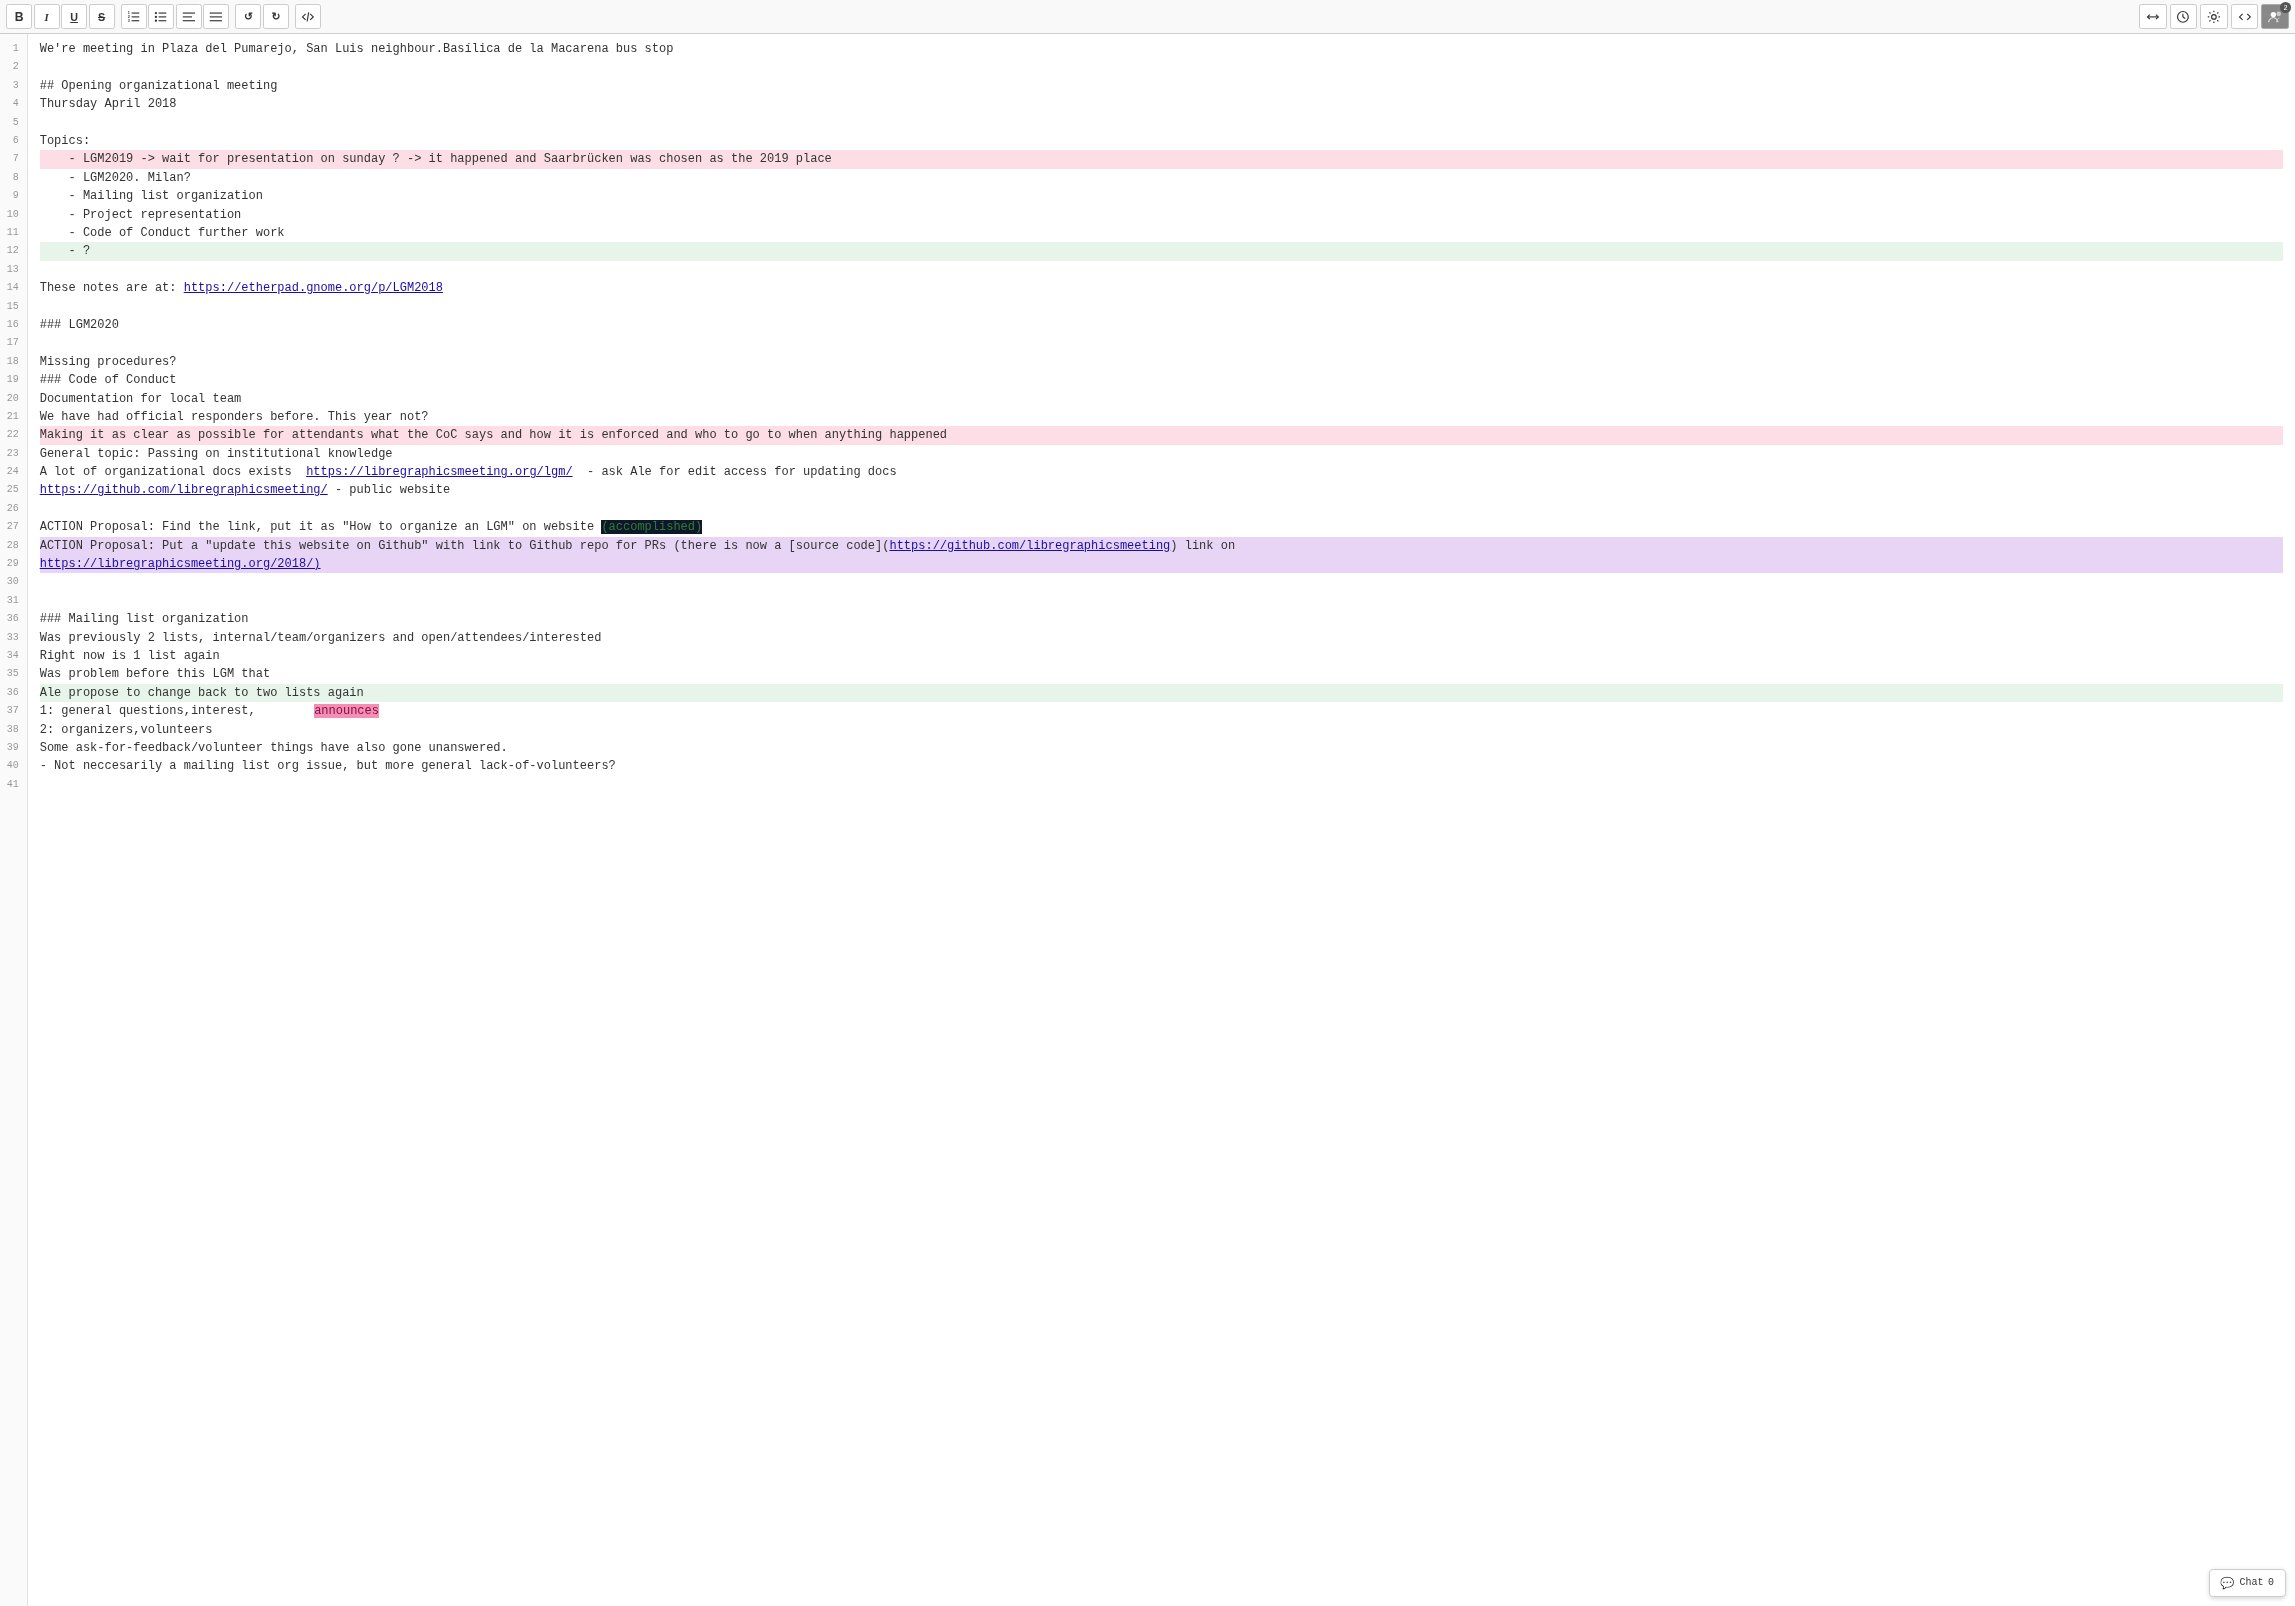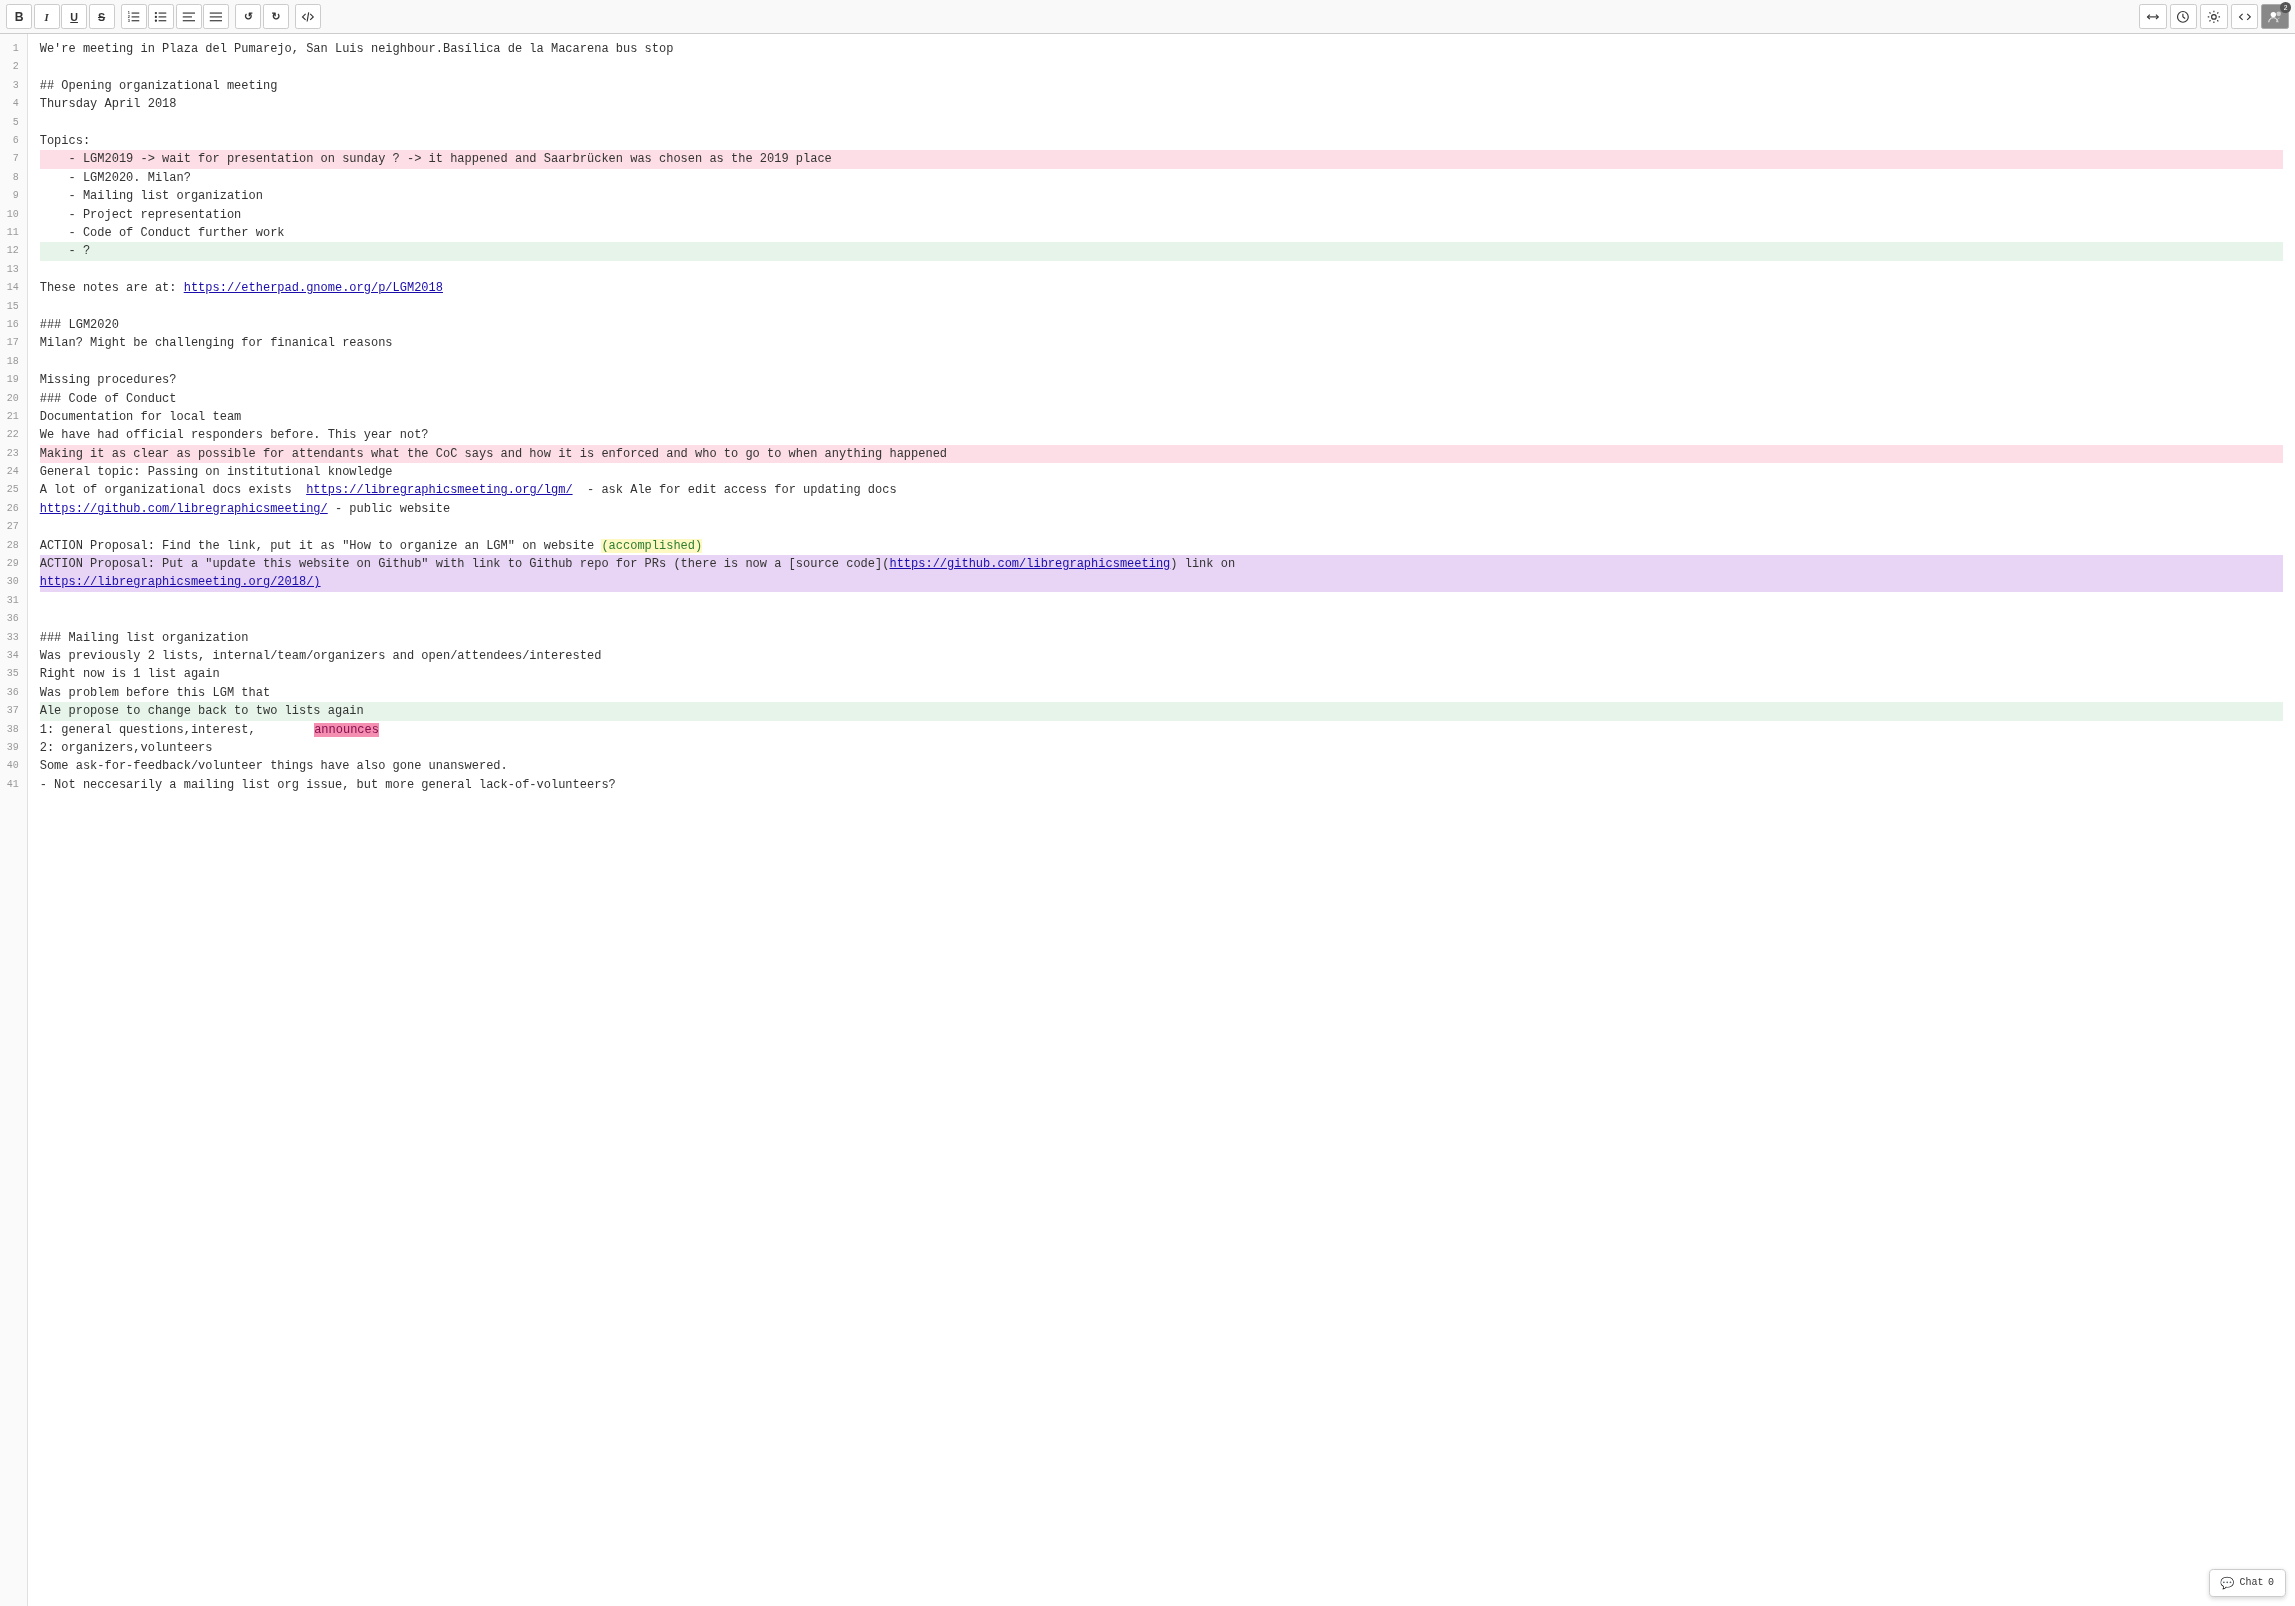--- a/index.html
+++ b/index.html
@@ -151,21 +151,21 @@
 
     .highlight-green {
       background-color: #e6f4ea;
     }
 
     .highlight-purple {
       background-color: #e8d5f5;
     }
 
     .inline-highlight-green {
-      background-color: #fef9c3;
+      background-color: #0f172a;
       color: #2e7d32;
     }
 
     .inline-highlight-pink {
       background-color: #f48fb1;
       color: #880e4f;
       margin-left: 44px;
     }
 
     
@@ -349,21 +349,20 @@
       <div class="line highlight-pink">    - LGM2019 -&gt; wait for presentation on sunday ? -&gt; it happened and Saarbrücken was chosen as the 2019 place</div>
       <div class="line">    - LGM2020. Milan?</div>
       <div class="line">    - Mailing list organization</div>
       <div class="line">    - Project representation</div>
       <div class="line">    - Code of Conduct further work</div>
       <div class="line highlight-green">    - ?</div>
       <div class="line"></div>
       <div class="line">These notes are at: <a href="#">https://etherpad.gnome.org/p/LGM2018</a></div>
       <div class="line"></div>
       <div class="line">### LGM2020</div>
-      <div class="line">Milan? Might be challenging for finanical reasons</div>
       <div class="line"></div>
       <div class="line">Missing procedures?</div>
       <div class="line">### Code of Conduct</div>
       <div class="line">Documentation for local team</div>
       <div class="line">We have had official responders before. This year not?</div>
       <div class="line highlight-pink">Making it as clear as possible for attendants what the CoC says and how it is enforced and who to go to when anything happened</div>
       <div class="line">General topic: Passing on institutional knowledge</div>
       <div class="line">A lot of organizational docs exists  <a href="#">https://libregraphicsmeeting.org/lgm/</a>  - ask Ale for edit access for updating docs</div>
       <div class="line"><a href="#">https://github.com/libregraphicsmeeting/</a> - public website</div>
       <div class="line"></div>

